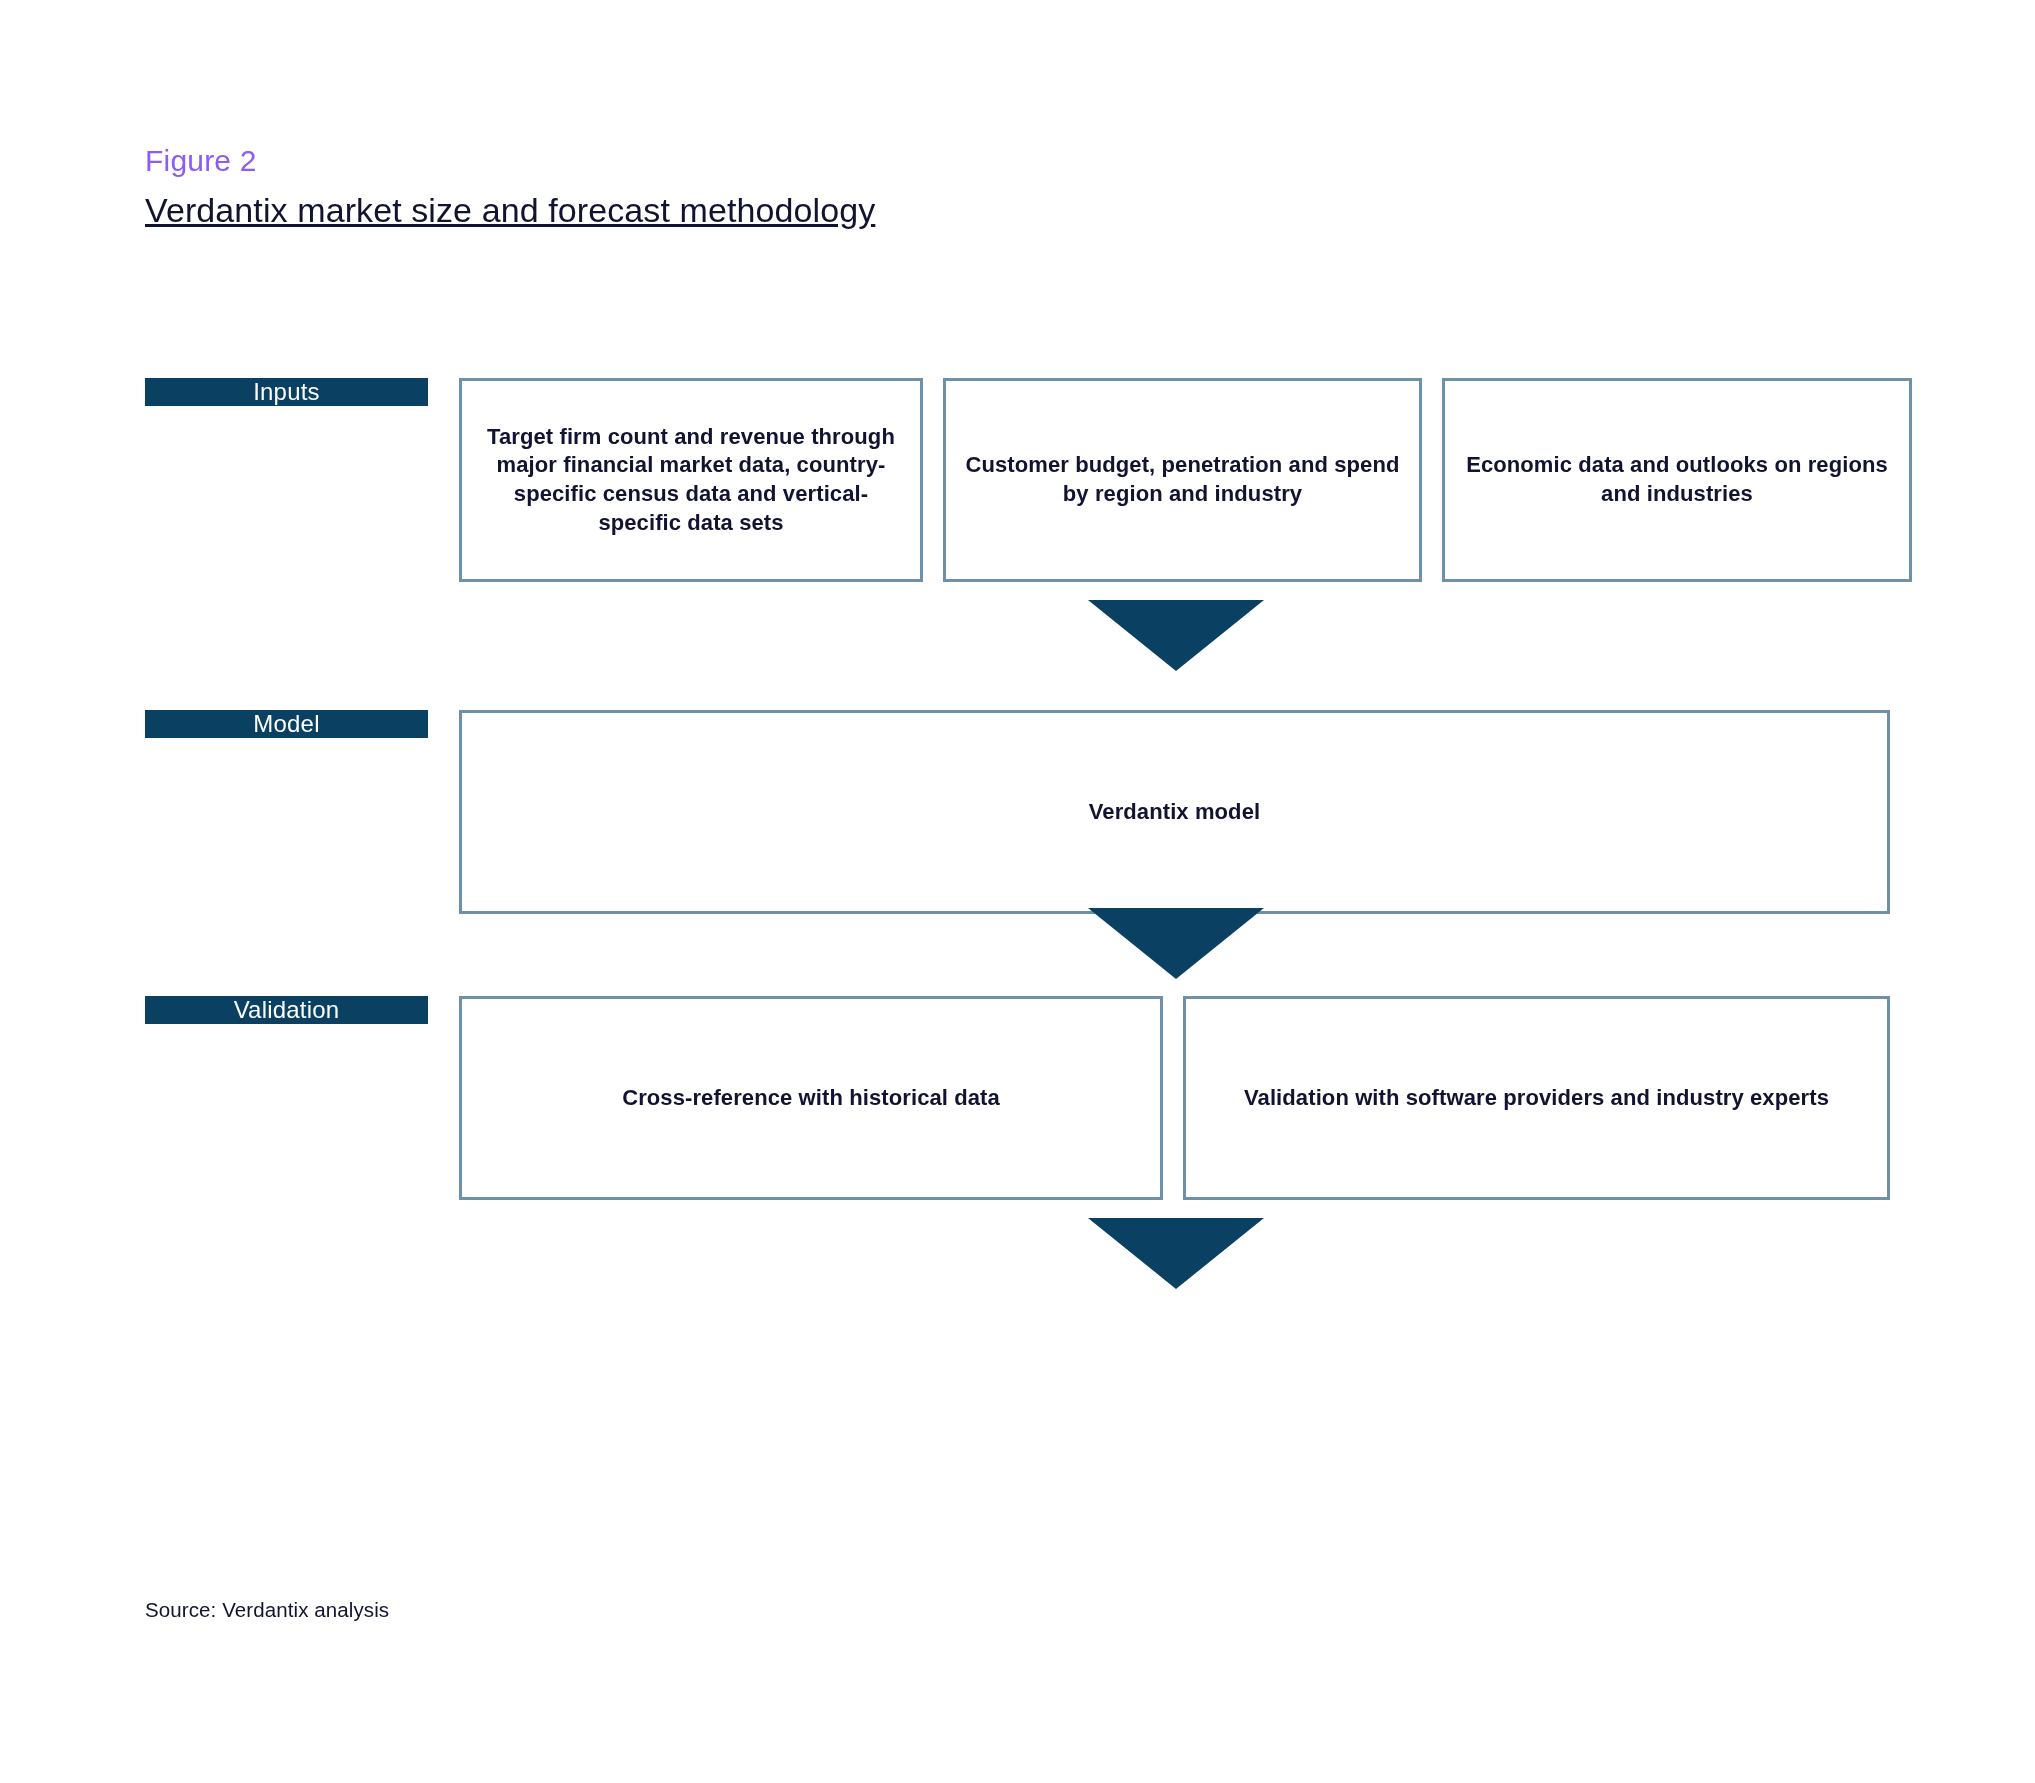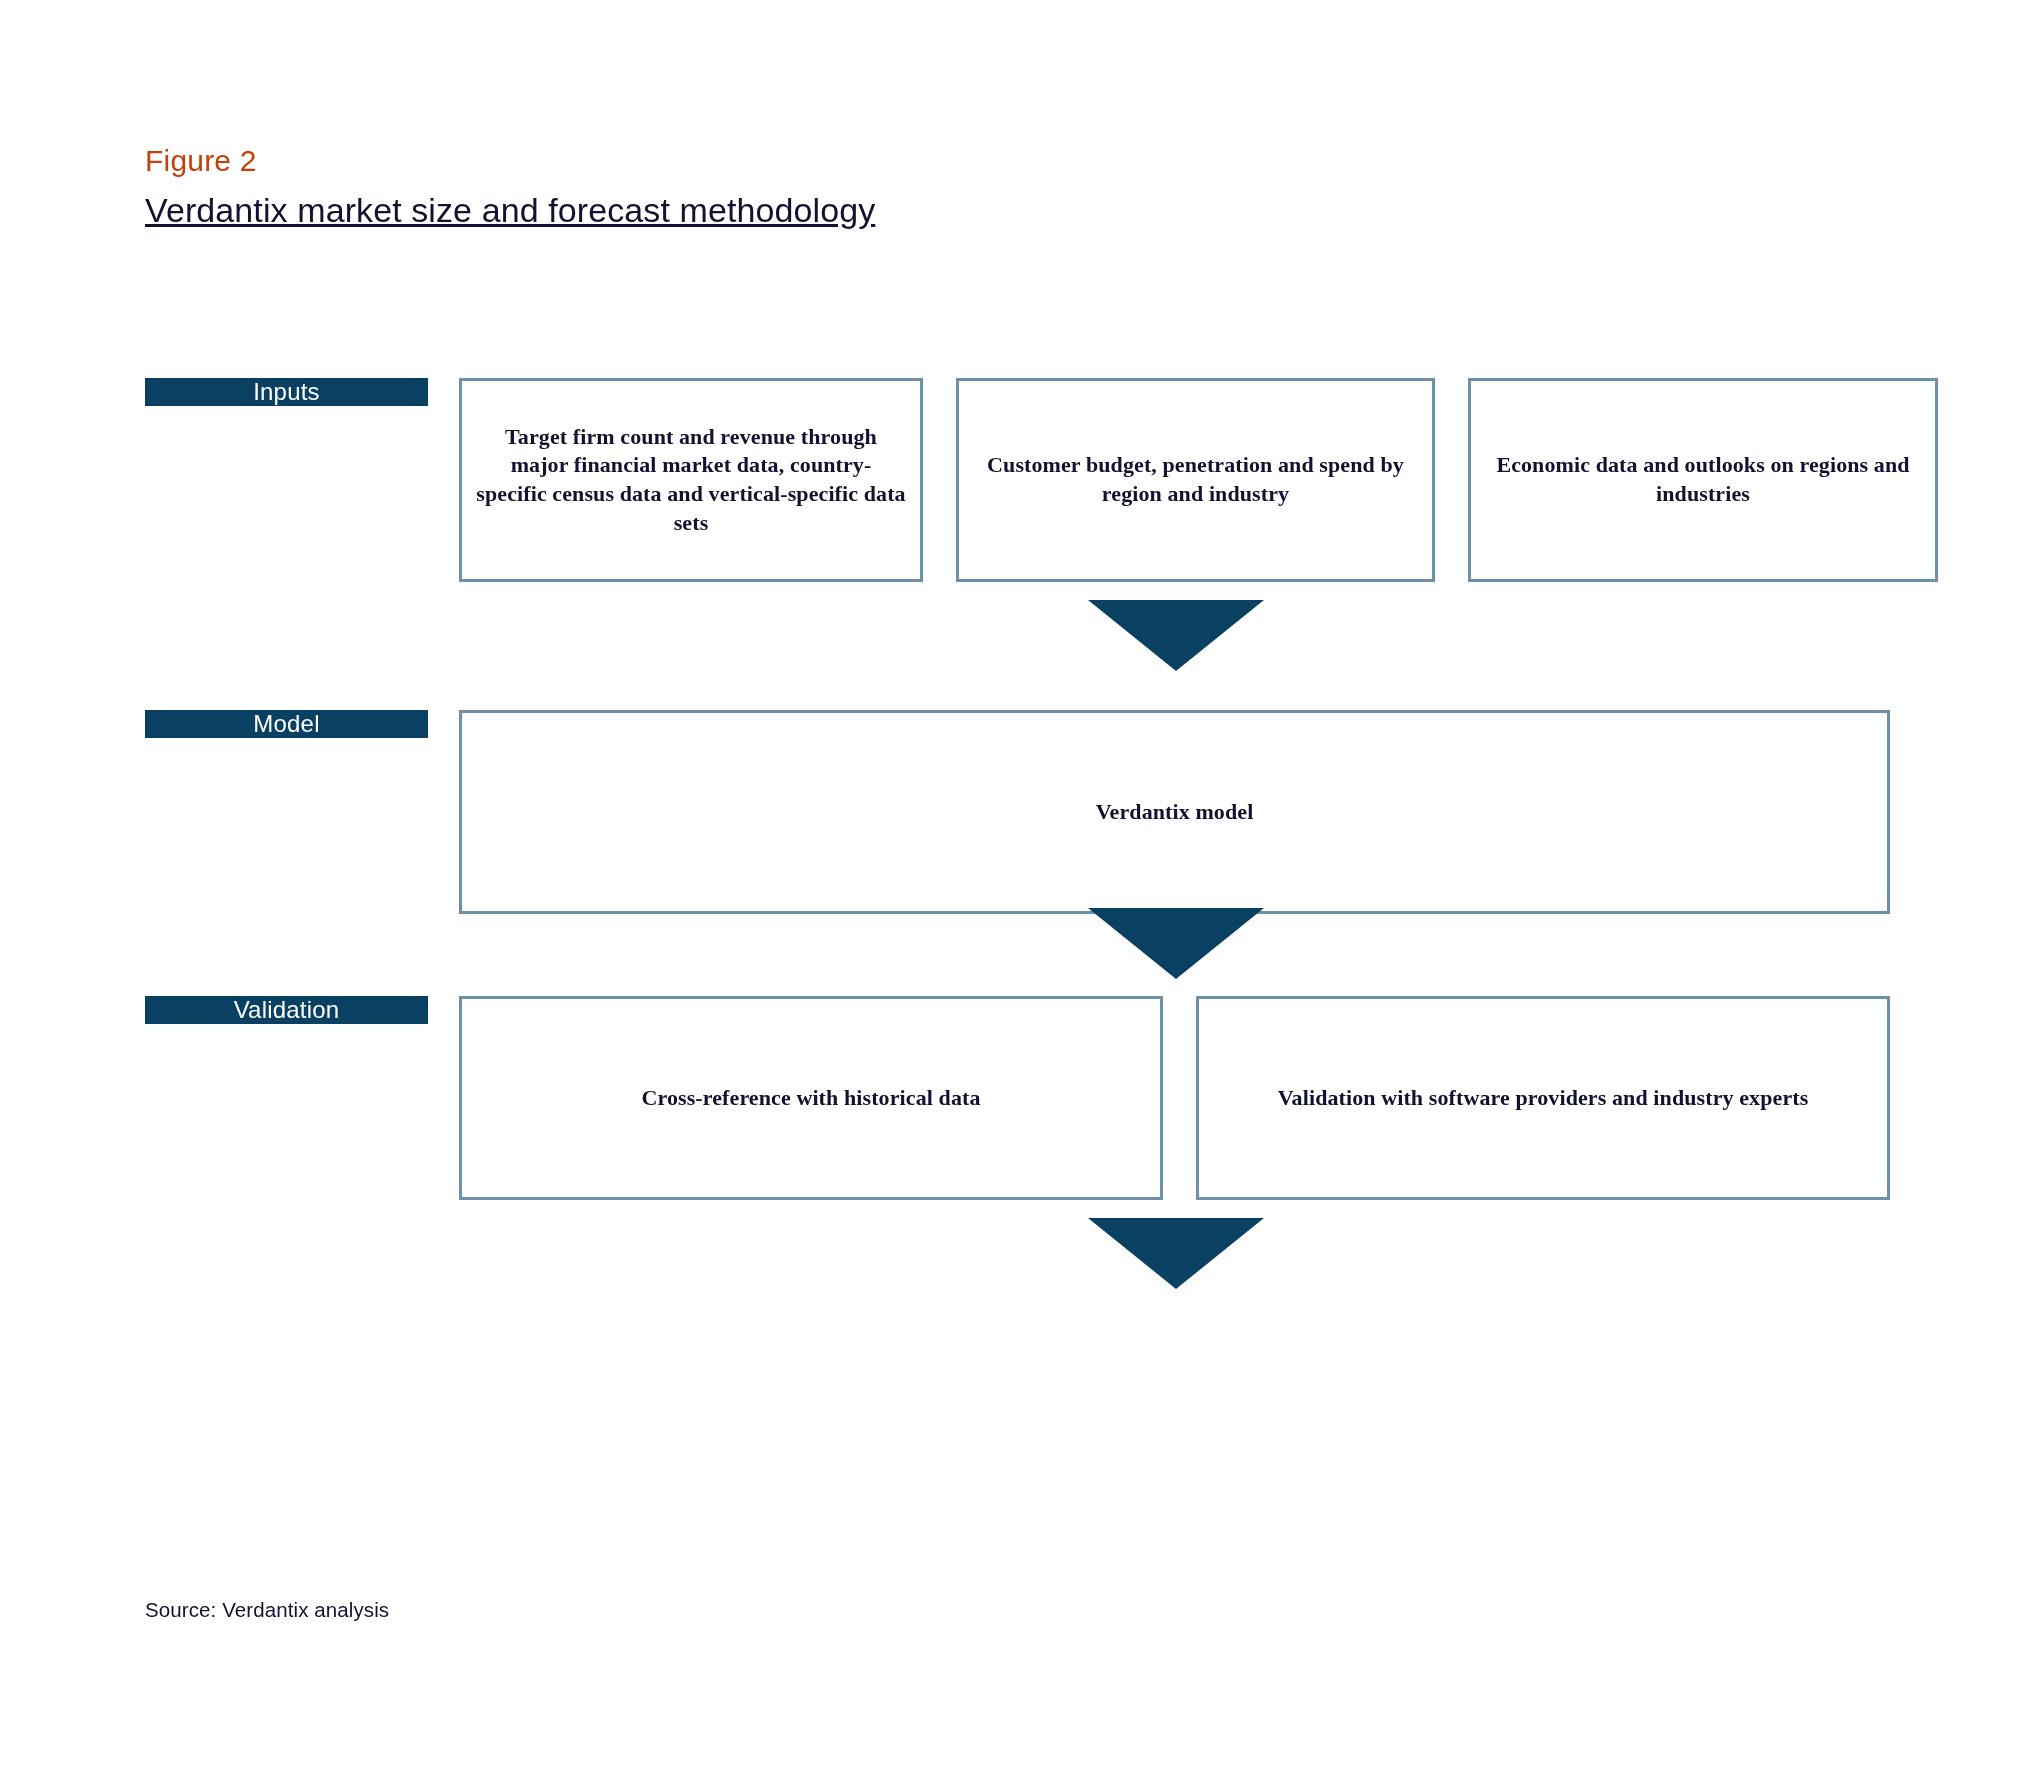--- a/index.html
+++ b/index.html
@@ -22,21 +22,21 @@
     height: 1783px;
   }
 
   
   .fig-label {
     position: absolute;
     left: 145px;
     top: 146px;
     font-size: 30px;
     letter-spacing: 0.2px;
-    color: #c2410c;
+    color: #8b5cf6;
     font-weight: 400;
     line-height: 1;
     white-space: nowrap;
   }
   .fig-title {
     position: absolute;
     left: 145px;
     top: 193px;
     font-size: 34px;
     letter-spacing: 0.1px;
@@ -70,22 +70,21 @@
     box-sizing: border-box;
   }
 
   .boxrow {
     position: absolute;
     left: 314px;
     right: 0;
     top: 0;
     bottom: 0;
     display: flex;
-    gap: 33px;
-    font-family: Liberation Serif, serif;
+    gap: 20px;
   }
 
   .obox {
     border: 3.3px solid #6E90A8;
     background: #ffffff;
     box-sizing: border-box;
     display: flex;
     align-items: center;
     justify-content: center;
     text-align: center;

